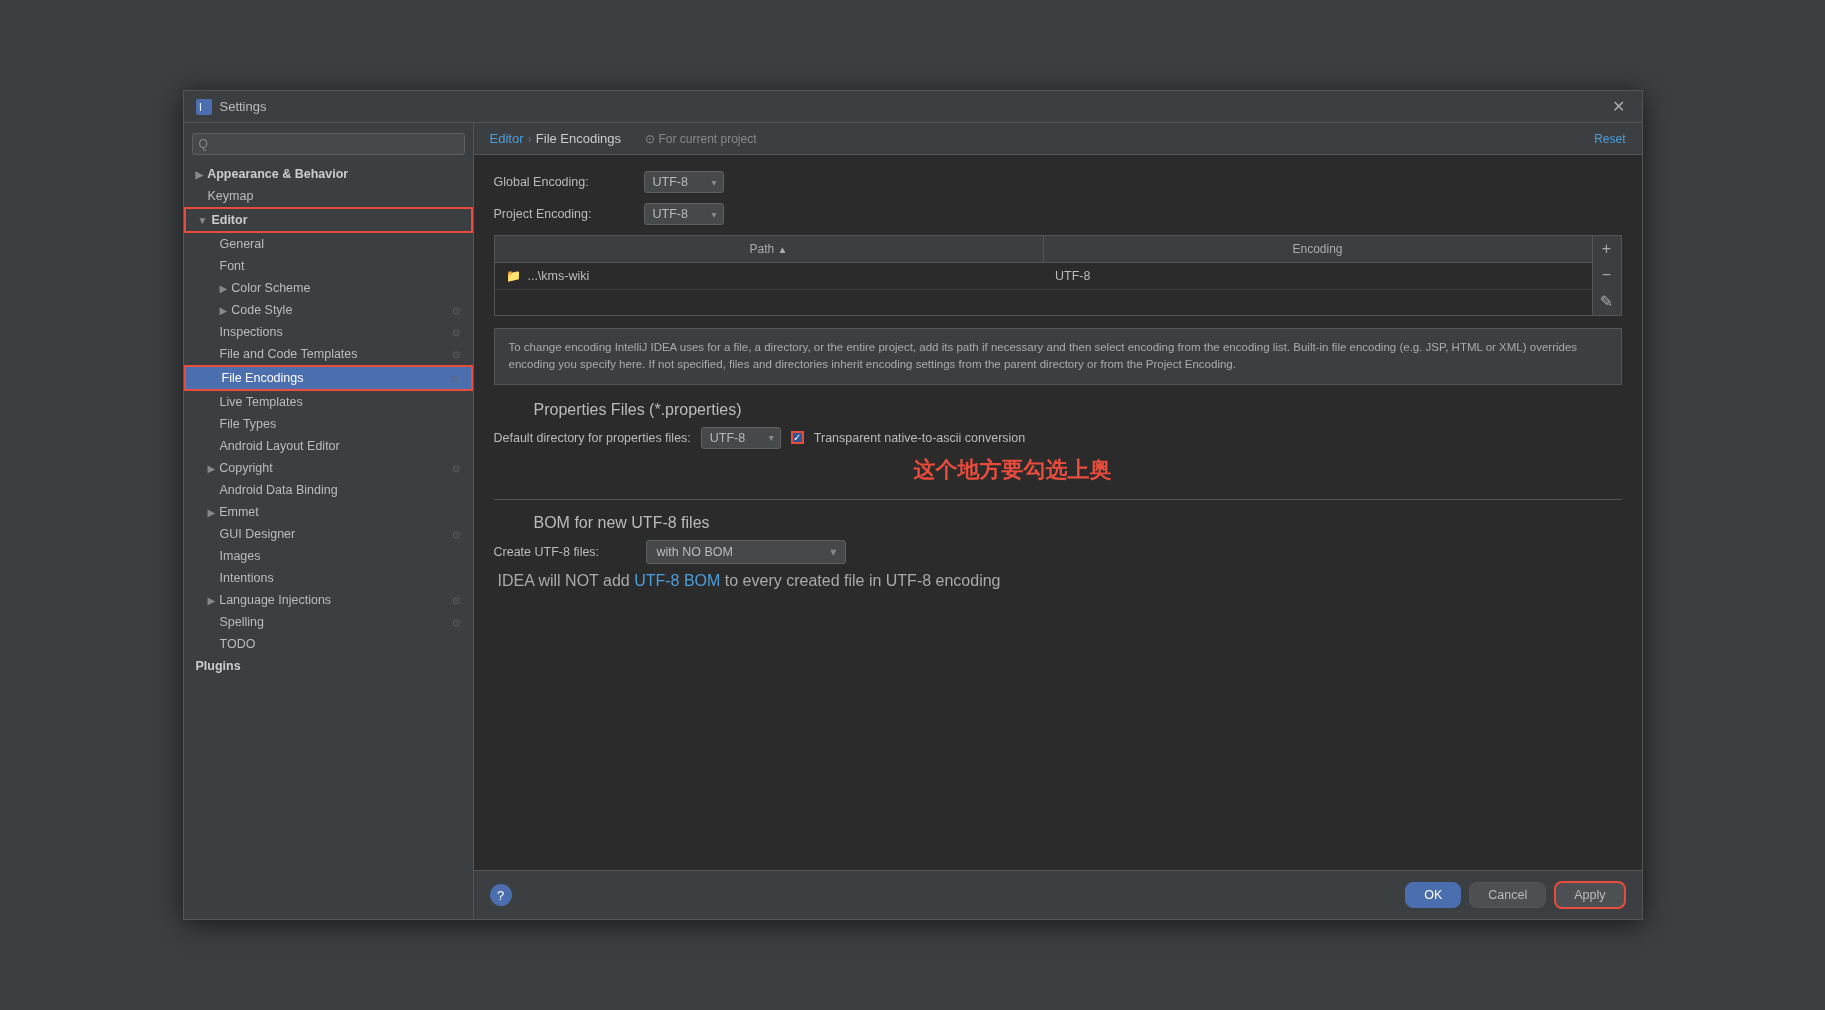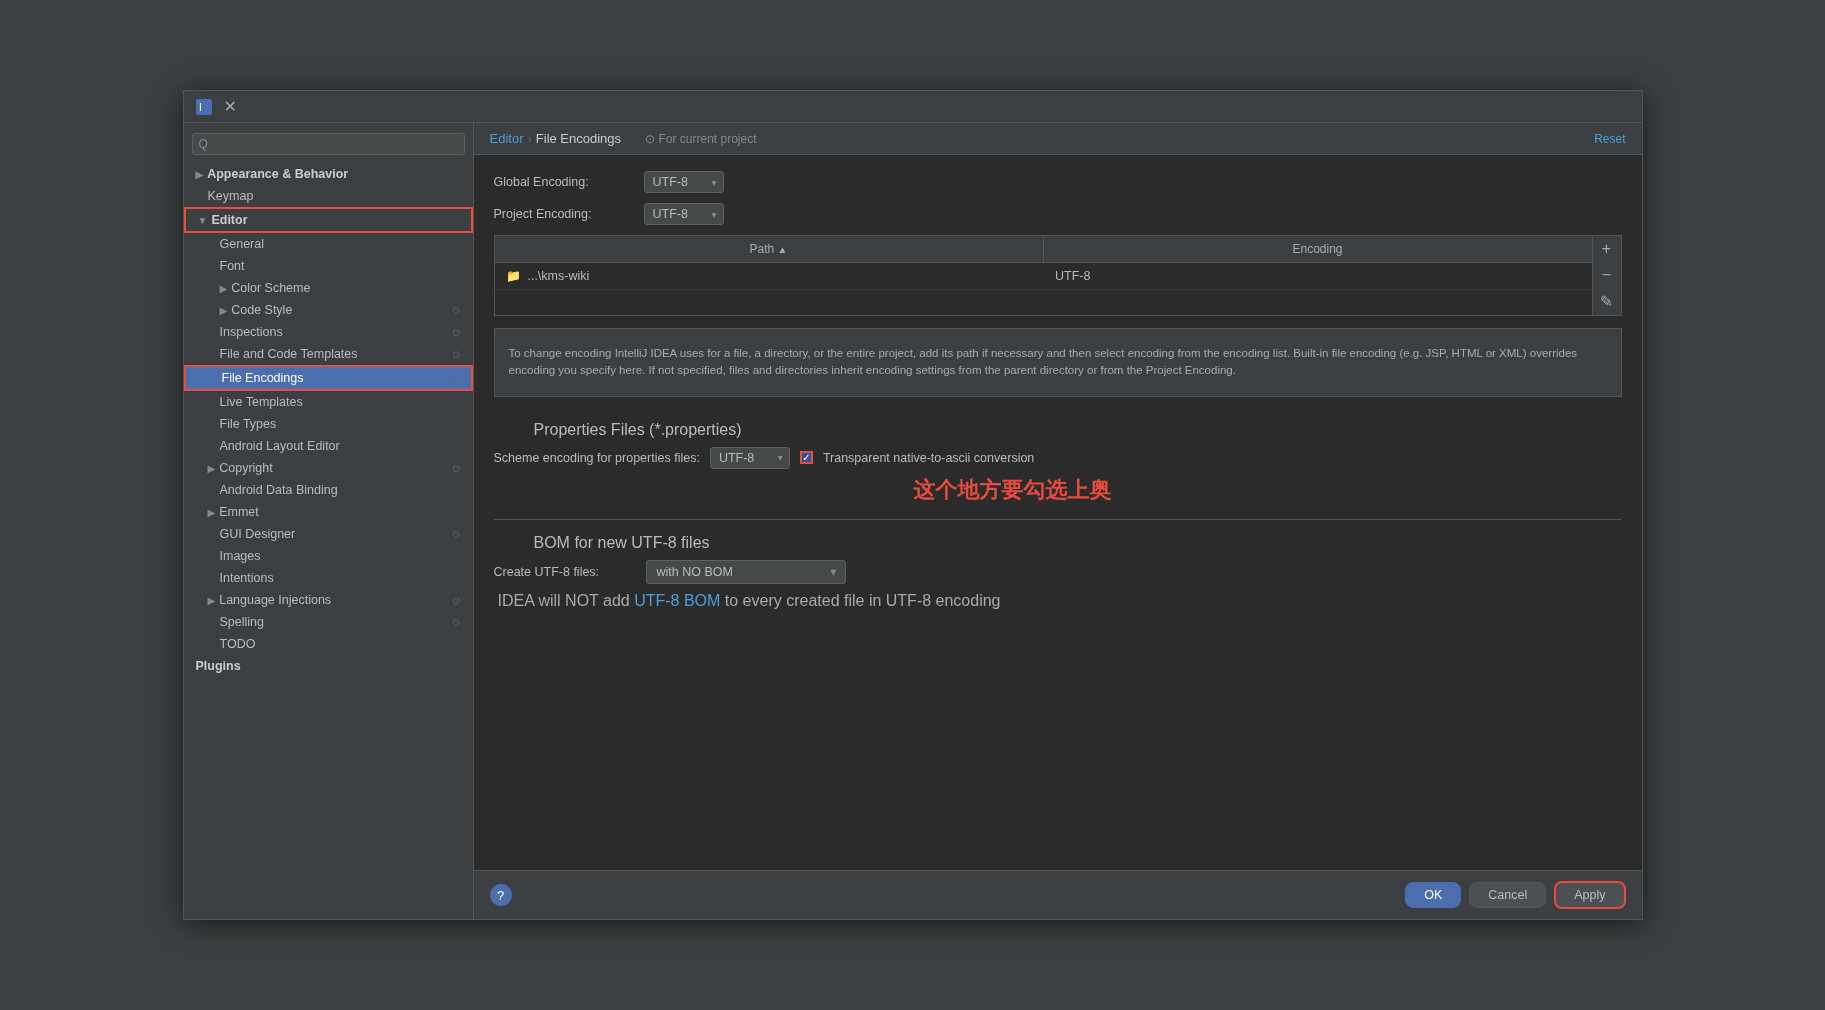--- a/index.html
+++ b/index.html
@@ -190,25 +190,25 @@
       border-bottom: 1px solid #555;
       background: transparent;
       border: none;
       width: 28px;
       display: flex; align-items: center; justify-content: center;
     }
     
     .info-box {
       background: #3c3f41;
       border: 1px solid #555;
-      padding: 16px 14px;
+      padding: 10px 14px;
       font-size: 11.5px;
       color: #aaa;
       line-height: 1.5;
-      margin-bottom: 24px;
+      margin-bottom: 16px;
     }
     
     .section-title {
       font-size: 16px;
       color: #bbb;
       margin-bottom: 8px;
       font-weight: 500;
       padding-left: 40px;
     }
     .checkbox {
@@ -290,20 +290,21 @@
 
 <div class="window">
 
   <div class="title-bar">
     <span class="title-bar-icon">
       <svg width="16" height="16" viewBox="0 0 16 16">
           <rect width="16" height="16" rx="2" fill="#4b6eaf"></rect>
           <text x="3" y="12" font-size="10" fill="#fff">I</text>
         </svg>
     </span>
+    <span class="title-bar-title">Settings</span>
     <span class="title-bar-close">✕</span>
   </div>
 
   <div class="window-body">
 
     <div class="sidebar">
 
       <div class="search-box">
         <span class="search-icon">Q</span>
         <input type="text" style="">
@@ -445,21 +446,21 @@
             <button class="table-action-btn">−</button>
             <button class="table-action-btn">✎</button>
           </div>
         </div>
 
         <div class="info-box">To change encoding IntelliJ IDEA uses for a file, a directory, or the entire project, add its path if necessary and then select encoding from the encoding list. Built-in file encoding (e.g. JSP, HTML or XML) overrides encoding you specify here. If not specified, files and directories inherit encoding settings from the parent directory or from the Project Encoding.</div>
 
         <div>
           <div class="section-title">Properties Files (*.properties)</div>
           <div class="field-row" style="position:relative;">
-            <span class="field-label">Scheme encoding for properties files:</span>
+            <span class="field-label">Default directory for properties files:</span>
             <div class="dropdown">
               <span>UTF-8</span>
             </div>
             <div class="checkbox checked" style="border:2px solid #e74c3c;"></div>
             <span>Transparent native-to-ascii conversion</span>
           </div>
 
           <div style="margin-left:420px; margin-top:-4px; color:#e74c3c; font-size:22px; font-weight:bold;">这个地方要勾选上奥</div>
         </div>
 

